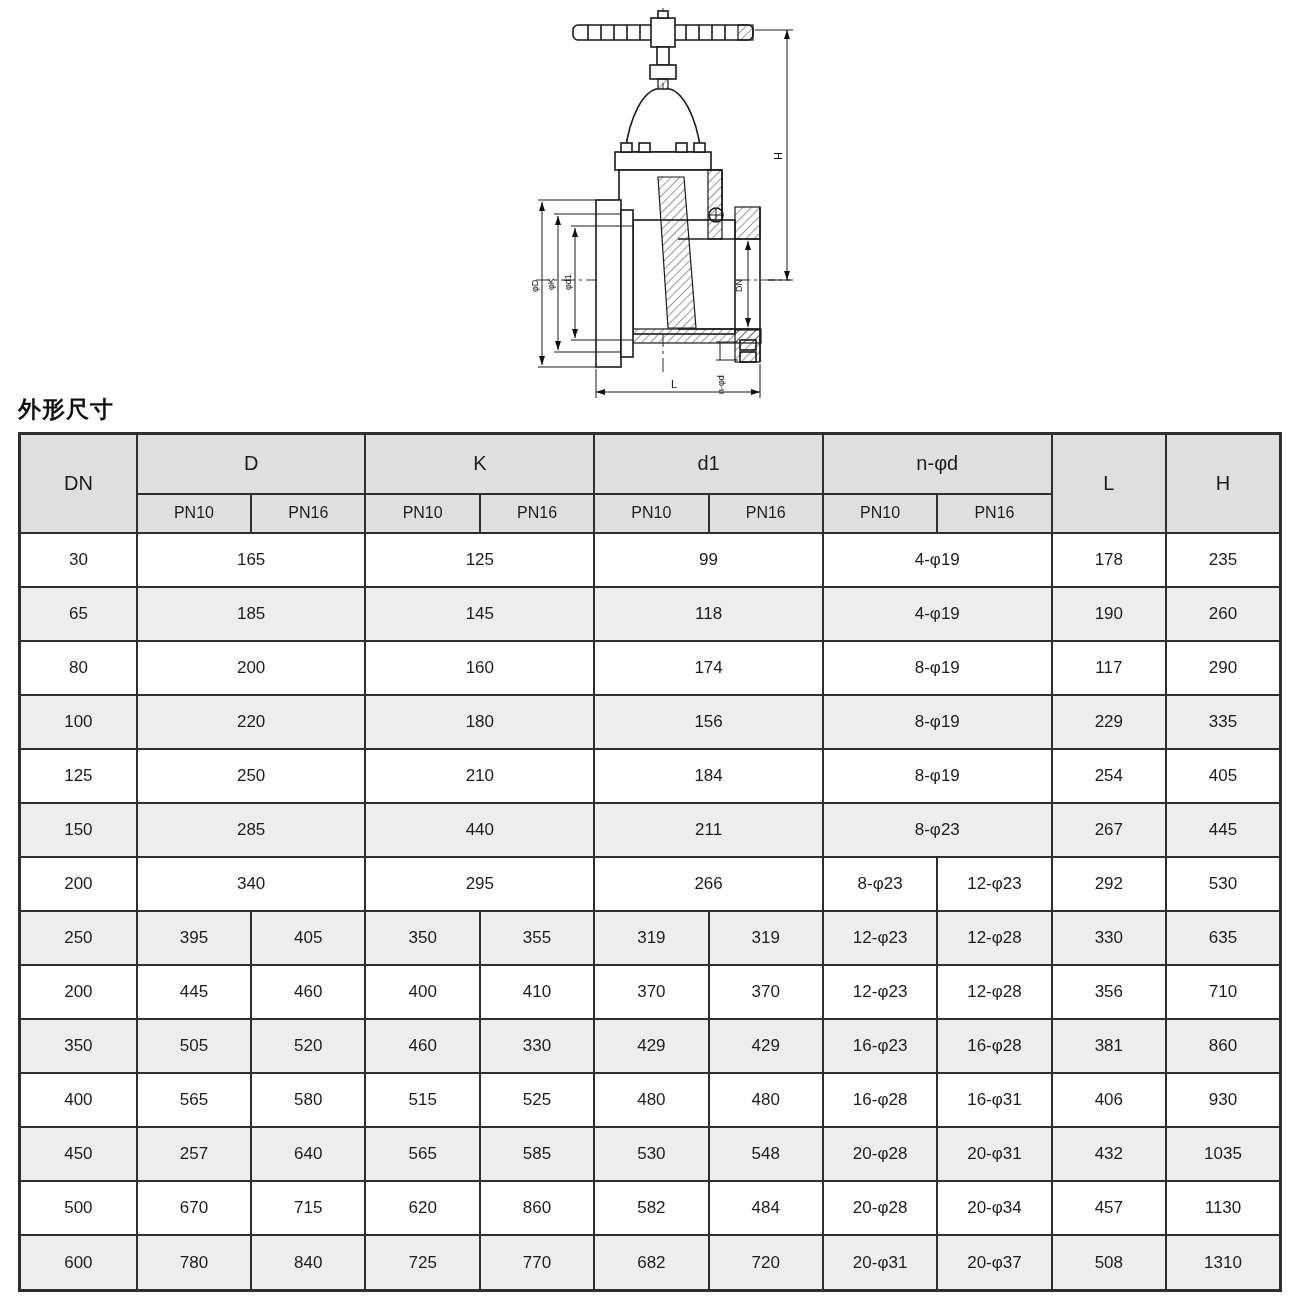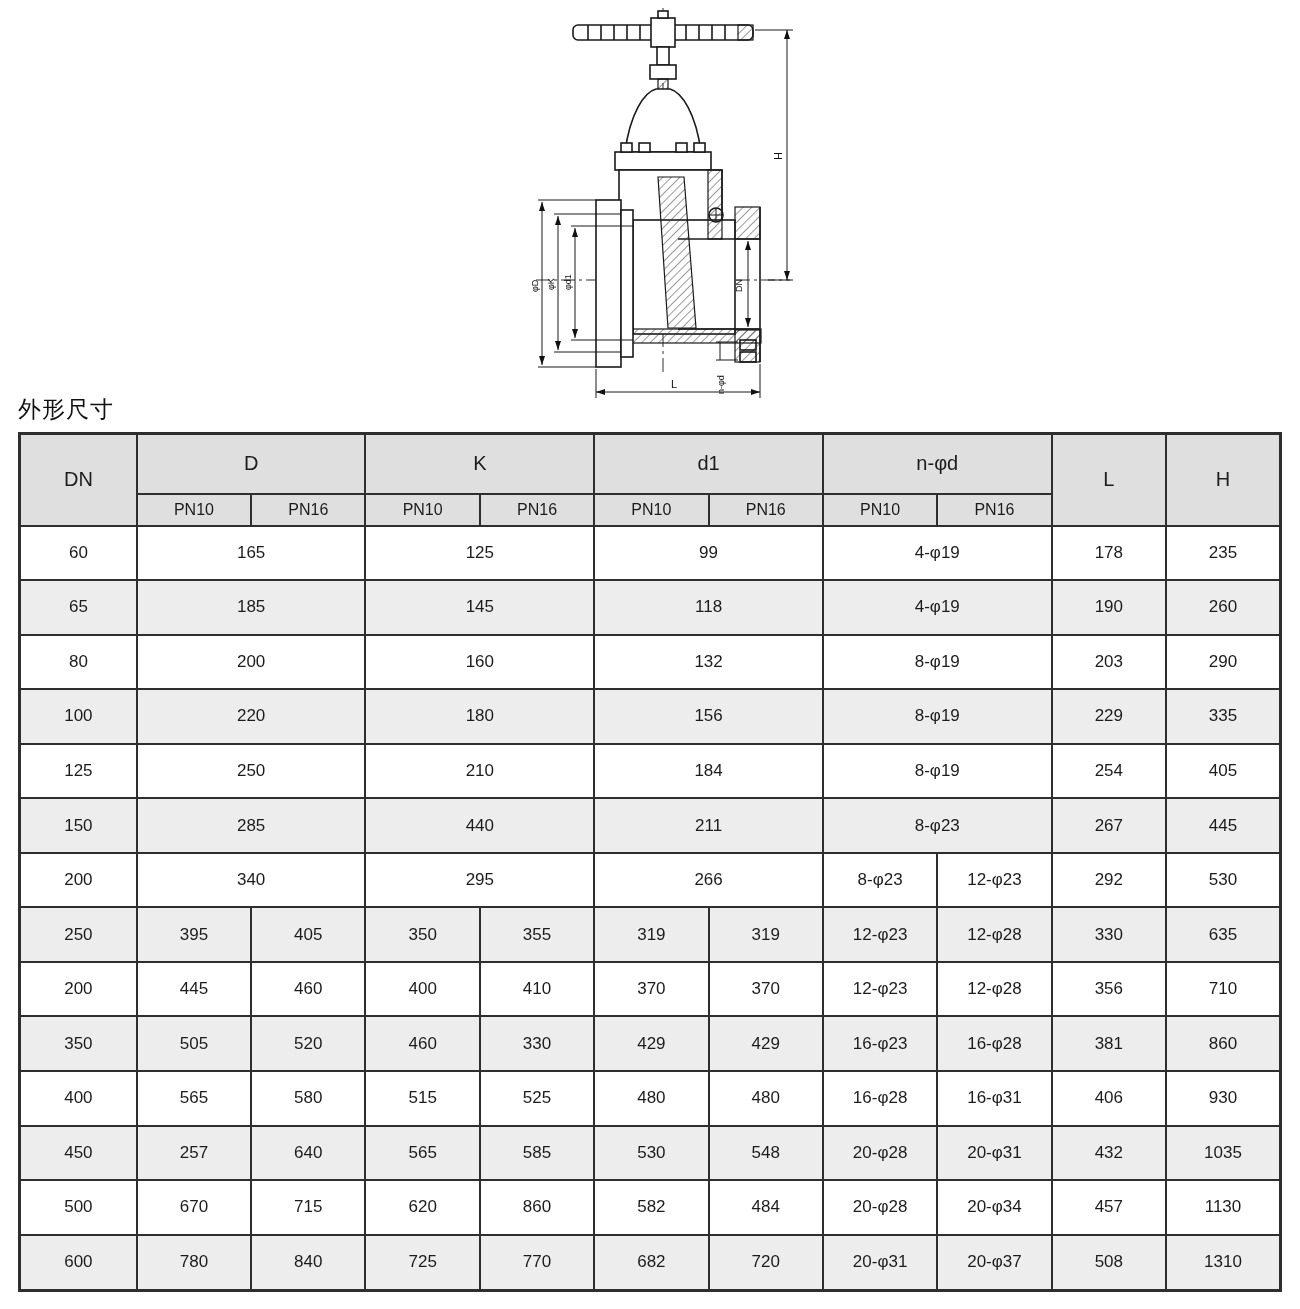--- a/index.html
+++ b/index.html
@@ -11,37 +11,37 @@
   *{box-sizing:border-box;margin:0;padding:0;}
   html,body{background:#ffffff;}
   body{
     width:1300px;height:1309px;position:relative;
     font-family:"Liberation Sans","DejaVu Sans",sans-serif;
     color:var(--ink);
   }
   .drawing-wrap{position:absolute;left:498px;top:2px;width:322px;height:418px;}
   .section-title{
     position:absolute;left:18px;top:394px;
-    font-size:23px;font-weight:normal;letter-spacing:1px;color:#111;
+    font-size:23px;font-weight:bold;letter-spacing:1px;color:#111;
   }
   table.dims{
     position:absolute;left:18px;top:432px;width:1264px;height:860px;
     border-collapse:collapse;table-layout:fixed;
     border:3px solid var(--border);
   }
   table.dims th,table.dims td{
     border:2px solid var(--border);
     text-align:center;vertical-align:middle;
     font-weight:normal;
     overflow:hidden;white-space:nowrap;
   }
   table.dims thead th{background:var(--header-bg);}
   tr.grp-row{height:60px;}
   tr.grp-row th{font-size:20px;}
-  tr.pn-row{height:32px;margin-top:44px;}
+  tr.pn-row{height:39px;margin-top:44px;}
   tr.pn-row th{font-size:16px;}
   table.dims tbody td{font-size:17px;background:#ffffff;}
   table.dims tbody tr.alt td{background:var(--alt-bg);}
   
   .ln{stroke:#1a1a1a;stroke-width:1.6;fill:#ffffff;}
   .lnf{stroke:#1a1a1a;stroke-width:1.6;fill:none;}
   .hat{stroke:#1a1a1a;stroke-width:1.2;fill:url(#hatch);}
   .dim{stroke:#1a1a1a;stroke-width:1;fill:none;}
   .cl{stroke:#1a1a1a;stroke-width:0.9;fill:none;stroke-dasharray:14 4 3 4;}
   .dimtxt{font-family:"Liberation Sans",sans-serif;font-size:9px;fill:#111;}
@@ -200,44 +200,44 @@
       <th>PN10</th>
       <th>PN16</th>
       <th>PN10</th>
       <th>PN16</th>
       <th>PN10</th>
       <th>PN16</th>
     </tr>
   </thead>
   <tbody id="table-body">
       <tr>
-        <td>60</td>
+        <td>30</td>
         <td colspan="2">165</td>
         <td colspan="2">125</td>
         <td colspan="2">99</td>
         <td colspan="2">4-φ19</td>
         <td>178</td>
         <td>235</td>
       </tr>
       <tr class="alt">
         <td>65</td>
         <td colspan="2">185</td>
         <td colspan="2">145</td>
         <td colspan="2">118</td>
         <td colspan="2">4-φ19</td>
         <td>190</td>
         <td>260</td>
       </tr>
       <tr>
         <td>80</td>
         <td colspan="2">200</td>
         <td colspan="2">160</td>
-        <td colspan="2">132</td>
+        <td colspan="2">174</td>
         <td colspan="2">8-φ19</td>
-        <td>203</td>
+        <td>117</td>
         <td>290</td>
       </tr>
       <tr class="alt">
         <td>100</td>
         <td colspan="2">220</td>
         <td colspan="2">180</td>
         <td colspan="2">156</td>
         <td colspan="2">8-φ19</td>
         <td>229</td>
         <td>335</td>

